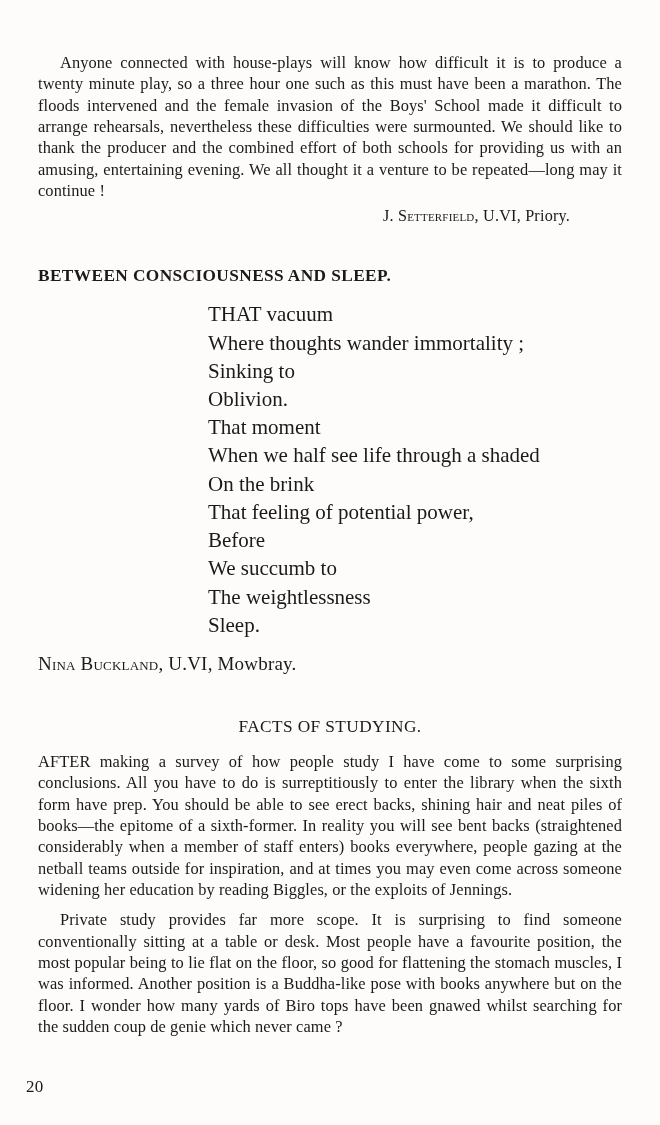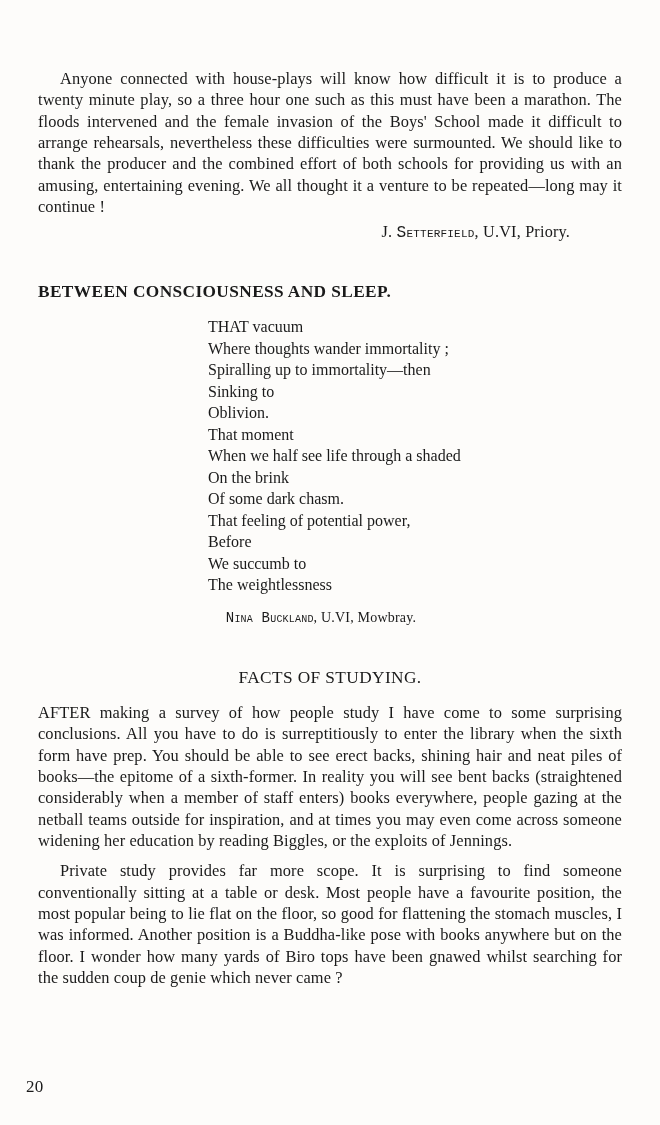--- a/index.html
+++ b/index.html
@@ -15,21 +15,21 @@
     position: relative;
     overflow: hidden;
   }
   .page {
     position: absolute;
     left: 0;
     top: 0;
     width: 660px;
     height: 1125px;
     box-sizing: border-box;
-    padding: 68px 38px 0 38px;
+    padding: 52px 38px 0 38px;
   }
   p.body-par {
     margin: 0;
     font-size: 16.4px;
     line-height: 1.30;
     text-align: justify;
     text-justify: inter-word;
     letter-spacing: 0.1px;
   }
   p.body-par.indent {
@@ -48,76 +48,75 @@
   .poem-title {
     margin: 40px 0 0 0;
     text-align: left;
     font-size: 17.3px;
     font-weight: bold;
     letter-spacing: 0.4px;
   }
   .poem {
     margin: 14px 0 0 0;
     padding-left: 170px;
-    font-size: 16px;
+    font-size: 21px;
     line-height: 1.345;
   }
   .poem div {
     white-space: pre;
   }
   .poem-byline {
     margin: 14px 0 0 0;
-    text-align: center;
-    font-size: 14px;
+    text-align: left;
+    font-size: 19px;
     padding-right: 18px;
     letter-spacing: 0.2px;
   }
   .section-title {
     margin: 42px 0 0 0;
     text-align: center;
     font-size: 17.3px;
     font-weight: normal;
     letter-spacing: 0.4px;
   }
   .gap-small { height: 14px; }
   .gap-par { height: 9px; }
   .page-number {
     position: absolute;
     left: 26px;
     bottom: 28px;
     font-size: 17px;
     letter-spacing: 0.3px;
   }
-  .smallcaps { font-variant: small-caps; font-family: Liberation Mono, monospace; }
+  .smallcaps { font-variant: small-caps; }
 </style>
 </head>
 <body>
 
 <div class="page">
 
   <p class="body-par indent">Anyone connected with house-plays will know how difficult it is to produce a twenty minute play, so a three hour one such as this must have been a marathon.   The floods intervened and the female invasion of the Boys' School made it difficult to arrange rehearsals, nevertheless these difficulties were surmounted.   We should like to thank the producer and the combined effort of both schools for providing us with an amusing, entertaining evening.   We all thought it a venture to be repeated—long may it continue !</p>
 
   <p class="byline"><span>J. </span><span class="smallcaps">Setterfield</span><span>, U.VI, Priory.</span></p>
 
   <h2 class="poem-title">BETWEEN CONSCIOUSNESS AND SLEEP.</h2>
 
   <div class="poem">
     <div>THAT vacuum</div>
     <div>Where thoughts wander immortality ;</div>
-    <div>Spiralling up to immortality—then</div>
     <div>Sinking to</div>
     <div>Oblivion.</div>
     <div>That moment</div>
     <div>When we half see life through a shaded</div>
     <div>On the brink</div>
-    <div>Of some dark chasm.</div>
     <div>That feeling of potential power,</div>
     <div>Before</div>
     <div>We succumb to</div>
     <div>The weightlessness</div>
+    <div>Sleep.</div>
   </div>
 
   <p class="poem-byline"><span class="smallcaps">Nina Buckland</span><span>, U.VI, Mowbray.</span></p>
 
   <h2 class="section-title">FACTS OF STUDYING.</h2>
 
   <div class="gap-small"></div>
 
   <p class="body-par">AFTER making a survey of how people study I have come to some surprising conclusions.   All you have to do is surreptitiously to enter the library when the sixth form have prep.   You should be able to see erect backs, shining hair and neat piles of books—the epitome of a sixth-former.   In reality you will see bent backs (straightened considerably when a member of staff enters) books everywhere, people gazing at the netball teams outside for inspiration, and at times you may even come across someone widening her education by reading Biggles, or the exploits of Jennings.</p>
 

